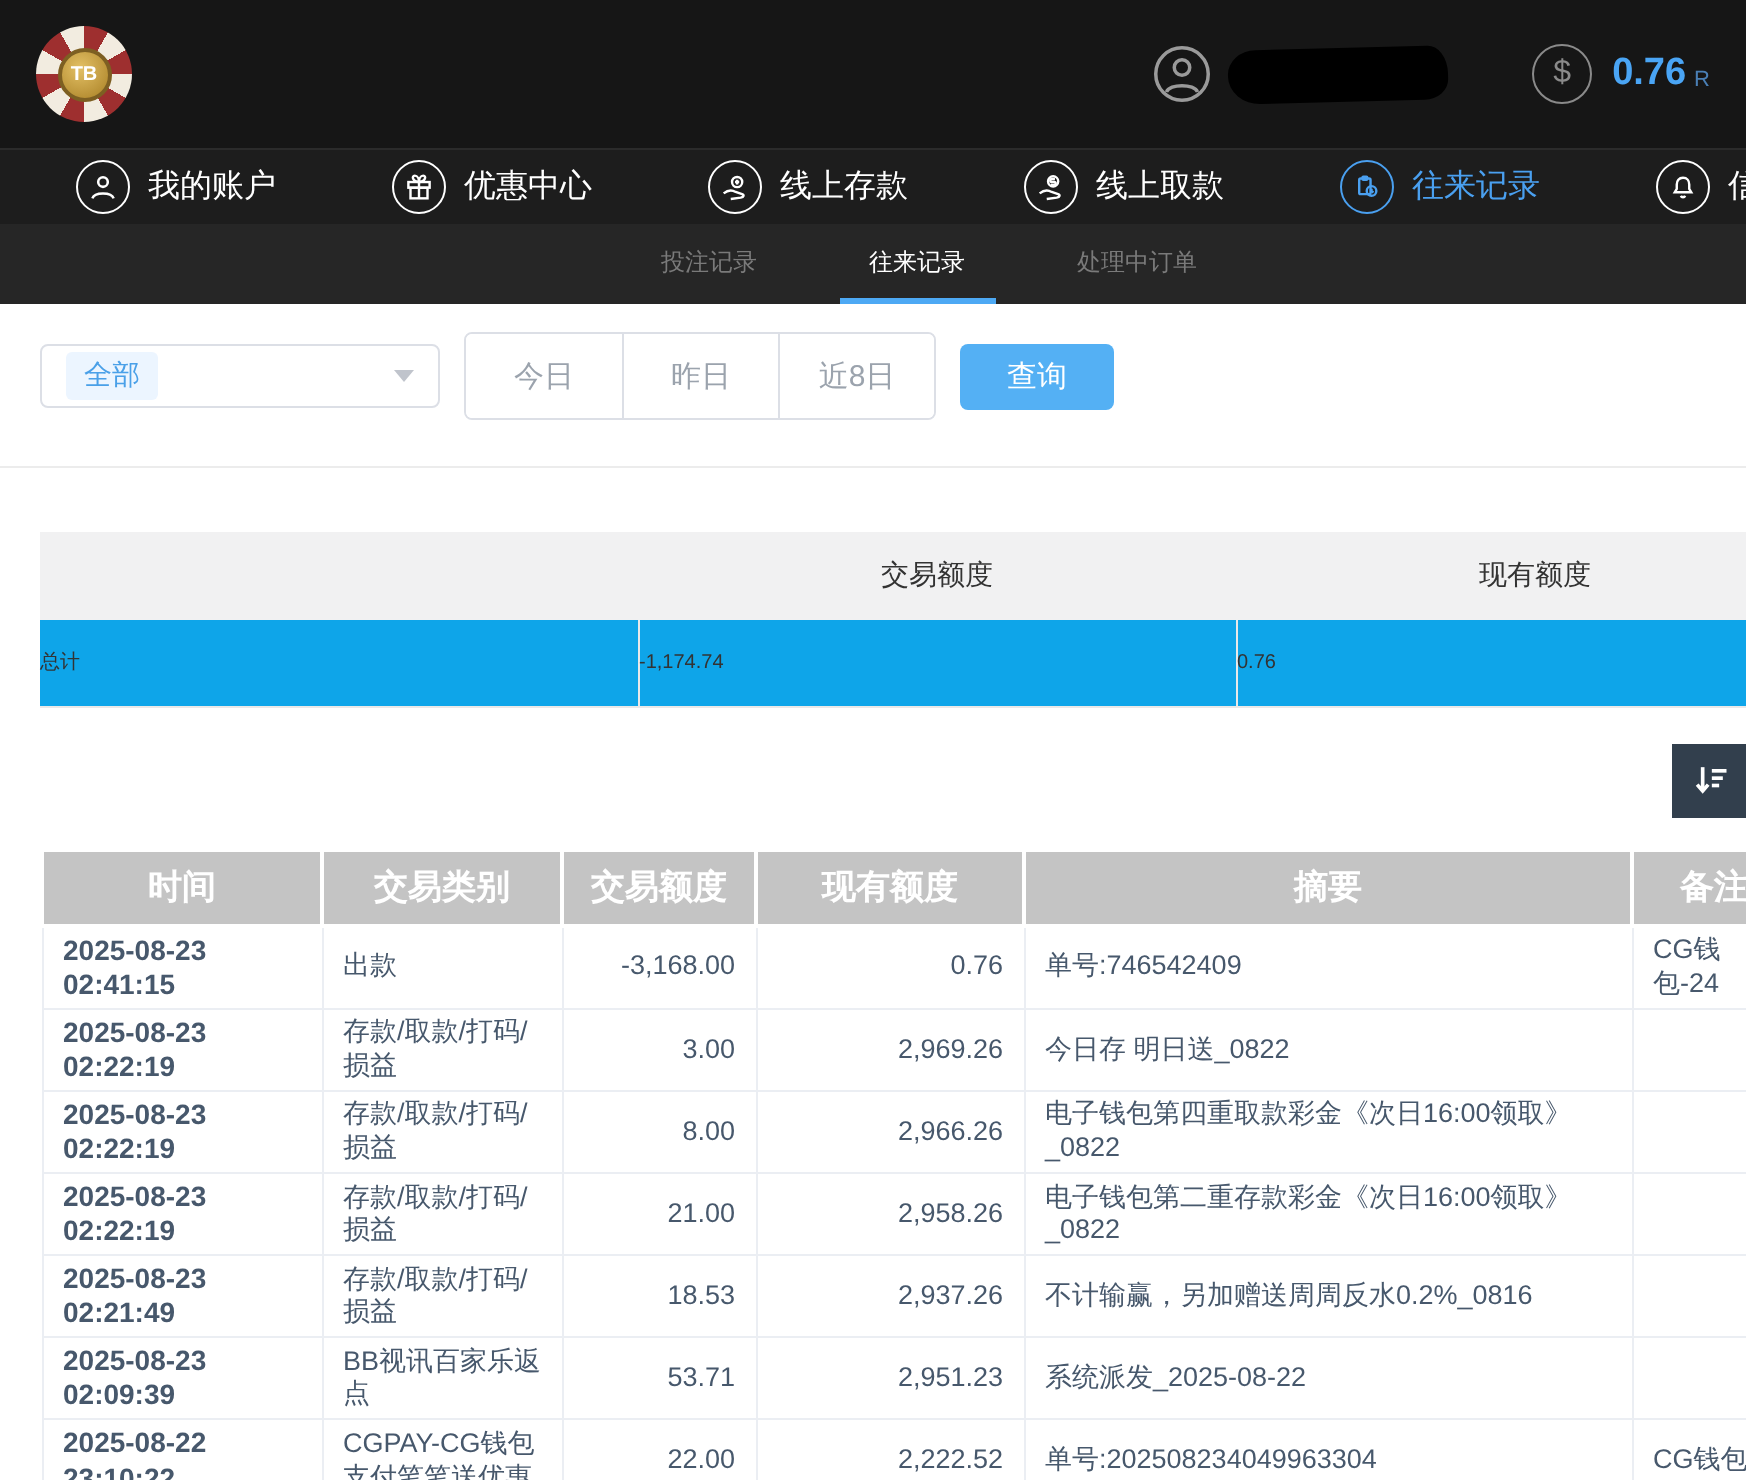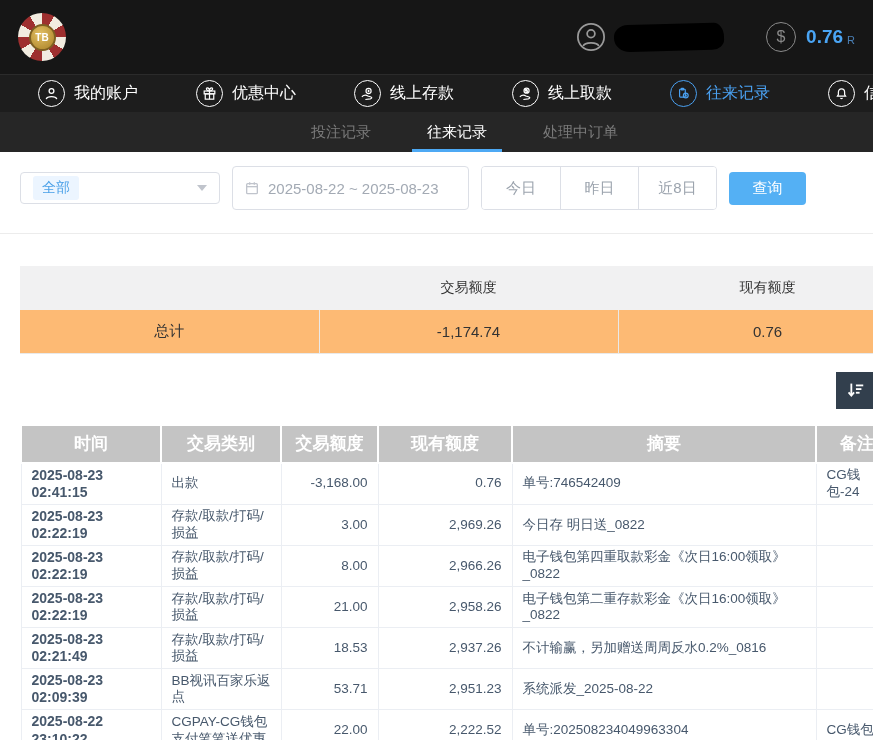--- a/index.html
+++ b/index.html
@@ -41,21 +41,21 @@
     flex:0 0 auto; cursor:pointer; }
   .nav-item.active { color:#4aa0f0; }
   .nav-icon { width:27px; height:27px; border-radius:50%; border:1.5px solid currentColor;
     display:flex; align-items:center; justify-content:center; }
   .nav-icon svg { display:block; }
 
   
   .tab-bar { height:40px; background:#262626; display:flex; justify-content:center;
     transform:translateX(0); }
   .tab-bar-inner { display:flex; gap:26px; transform:translateX(28px); }
-  .tab { font-size:15px; color:#7a7a7a; padding:11px 15px 0 15px; cursor:pointer;
+  .tab { font-size:12px; color:#7a7a7a; padding:11px 15px 0 15px; cursor:pointer;
     border-bottom:3px solid transparent; }
   .tab.active { color:#fff; border-bottom-color:#4da9f4; }
 
   
   .filters { display:flex; align-items:center; margin:14px 20px 0 20px; gap:12px; }
   .select-box { width:200px; height:32px; border:1px solid #dcdfe6; border-radius:4px;
     display:flex; align-items:center; padding:0 12px; cursor:pointer; background:#fff; }
   .select-chip { background:#ecf5ff; color:#4aa0e8; font-size:14px; padding:3px 9px;
     border-radius:3px; }
   .caret { margin-left:auto; width:0; height:0; border-left:5px solid transparent;
@@ -70,22 +70,22 @@
   .search-btn { width:77px; height:33px; background:#54b0f4; color:#fff; border:none;
     border-radius:4px; font-size:15px; cursor:pointer; font-family:inherit; }
 
   .divider { border-bottom:1px solid #ececec; margin-top:23px; }
 
   
   .summary-wrap { margin:32px 0 0 20px; }
   .summary-table { border-collapse:collapse; table-layout:fixed; width:897px; }
   .summary-table th { background:#f1f1f2; height:44px; font-size:14px; color:#333;
     font-weight:normal; text-align:center; }
-  .summary-table td { height:43px; text-align:center; font-size:15px; color:#333;
-    border:1px solid #e9e9e9; border-top:none; background:#fdba74; }
+  .summary-table td { height:43px; text-align:left; font-size:10px; color:#333;
+    border:1px solid #e9e9e9; border-top:none; background:#0ea5e9; }
   .summary-table td:first-child { border-left:none; }
 
   
   .sort-row { display:flex; justify-content:flex-end; margin-top:18px; }
   .sort-btn { width:37px; height:37px; background:#323f4d; border:none; cursor:pointer;
     display:flex; align-items:center; justify-content:center; }
 
   
   .main-table-wrap { margin:15px 0 0 20px; }
   .main-table { border-collapse:collapse; table-layout:fixed; width:877px; }
@@ -190,31 +190,20 @@
     <div class="tab">投注记录</div>
     <div class="tab active">往来记录</div>
     <div class="tab">处理中订单</div>
   </div>
 </div>
 
 <div class="filters">
   <div class="select-box">
     <span class="select-chip">全部</span>
     <span class="caret"></span>
-  </div>
-  <div class="date-box">
-    <span style="display:flex">
-      <svg width="16" height="16" viewBox="0 0 24 24" fill="none" stroke="#c0c4cc" stroke-width="2">
-        <rect x="4" y="5.5" width="16" height="15" rx="1.5"></rect>
-          <line x1="4" y1="10" x2="20" y2="10"></line>
-        <line x1="8.5" y1="3.5" x2="8.5" y2="7"></line>
-          <line x1="15.5" y1="3.5" x2="15.5" y2="7"></line>
-      </svg>
-      </span>
-    <span class="date-text">2025-08-22 ~ 2025-08-23</span>
   </div>
   <div class="btn-group">
     <button class="quick-btn">今日</button>
     <button class="quick-btn">昨日</button>
     <button class="quick-btn">近8日</button>
   </div>
   <button class="search-btn">查询</button>
 </div>
 
 <div class="divider"></div>

